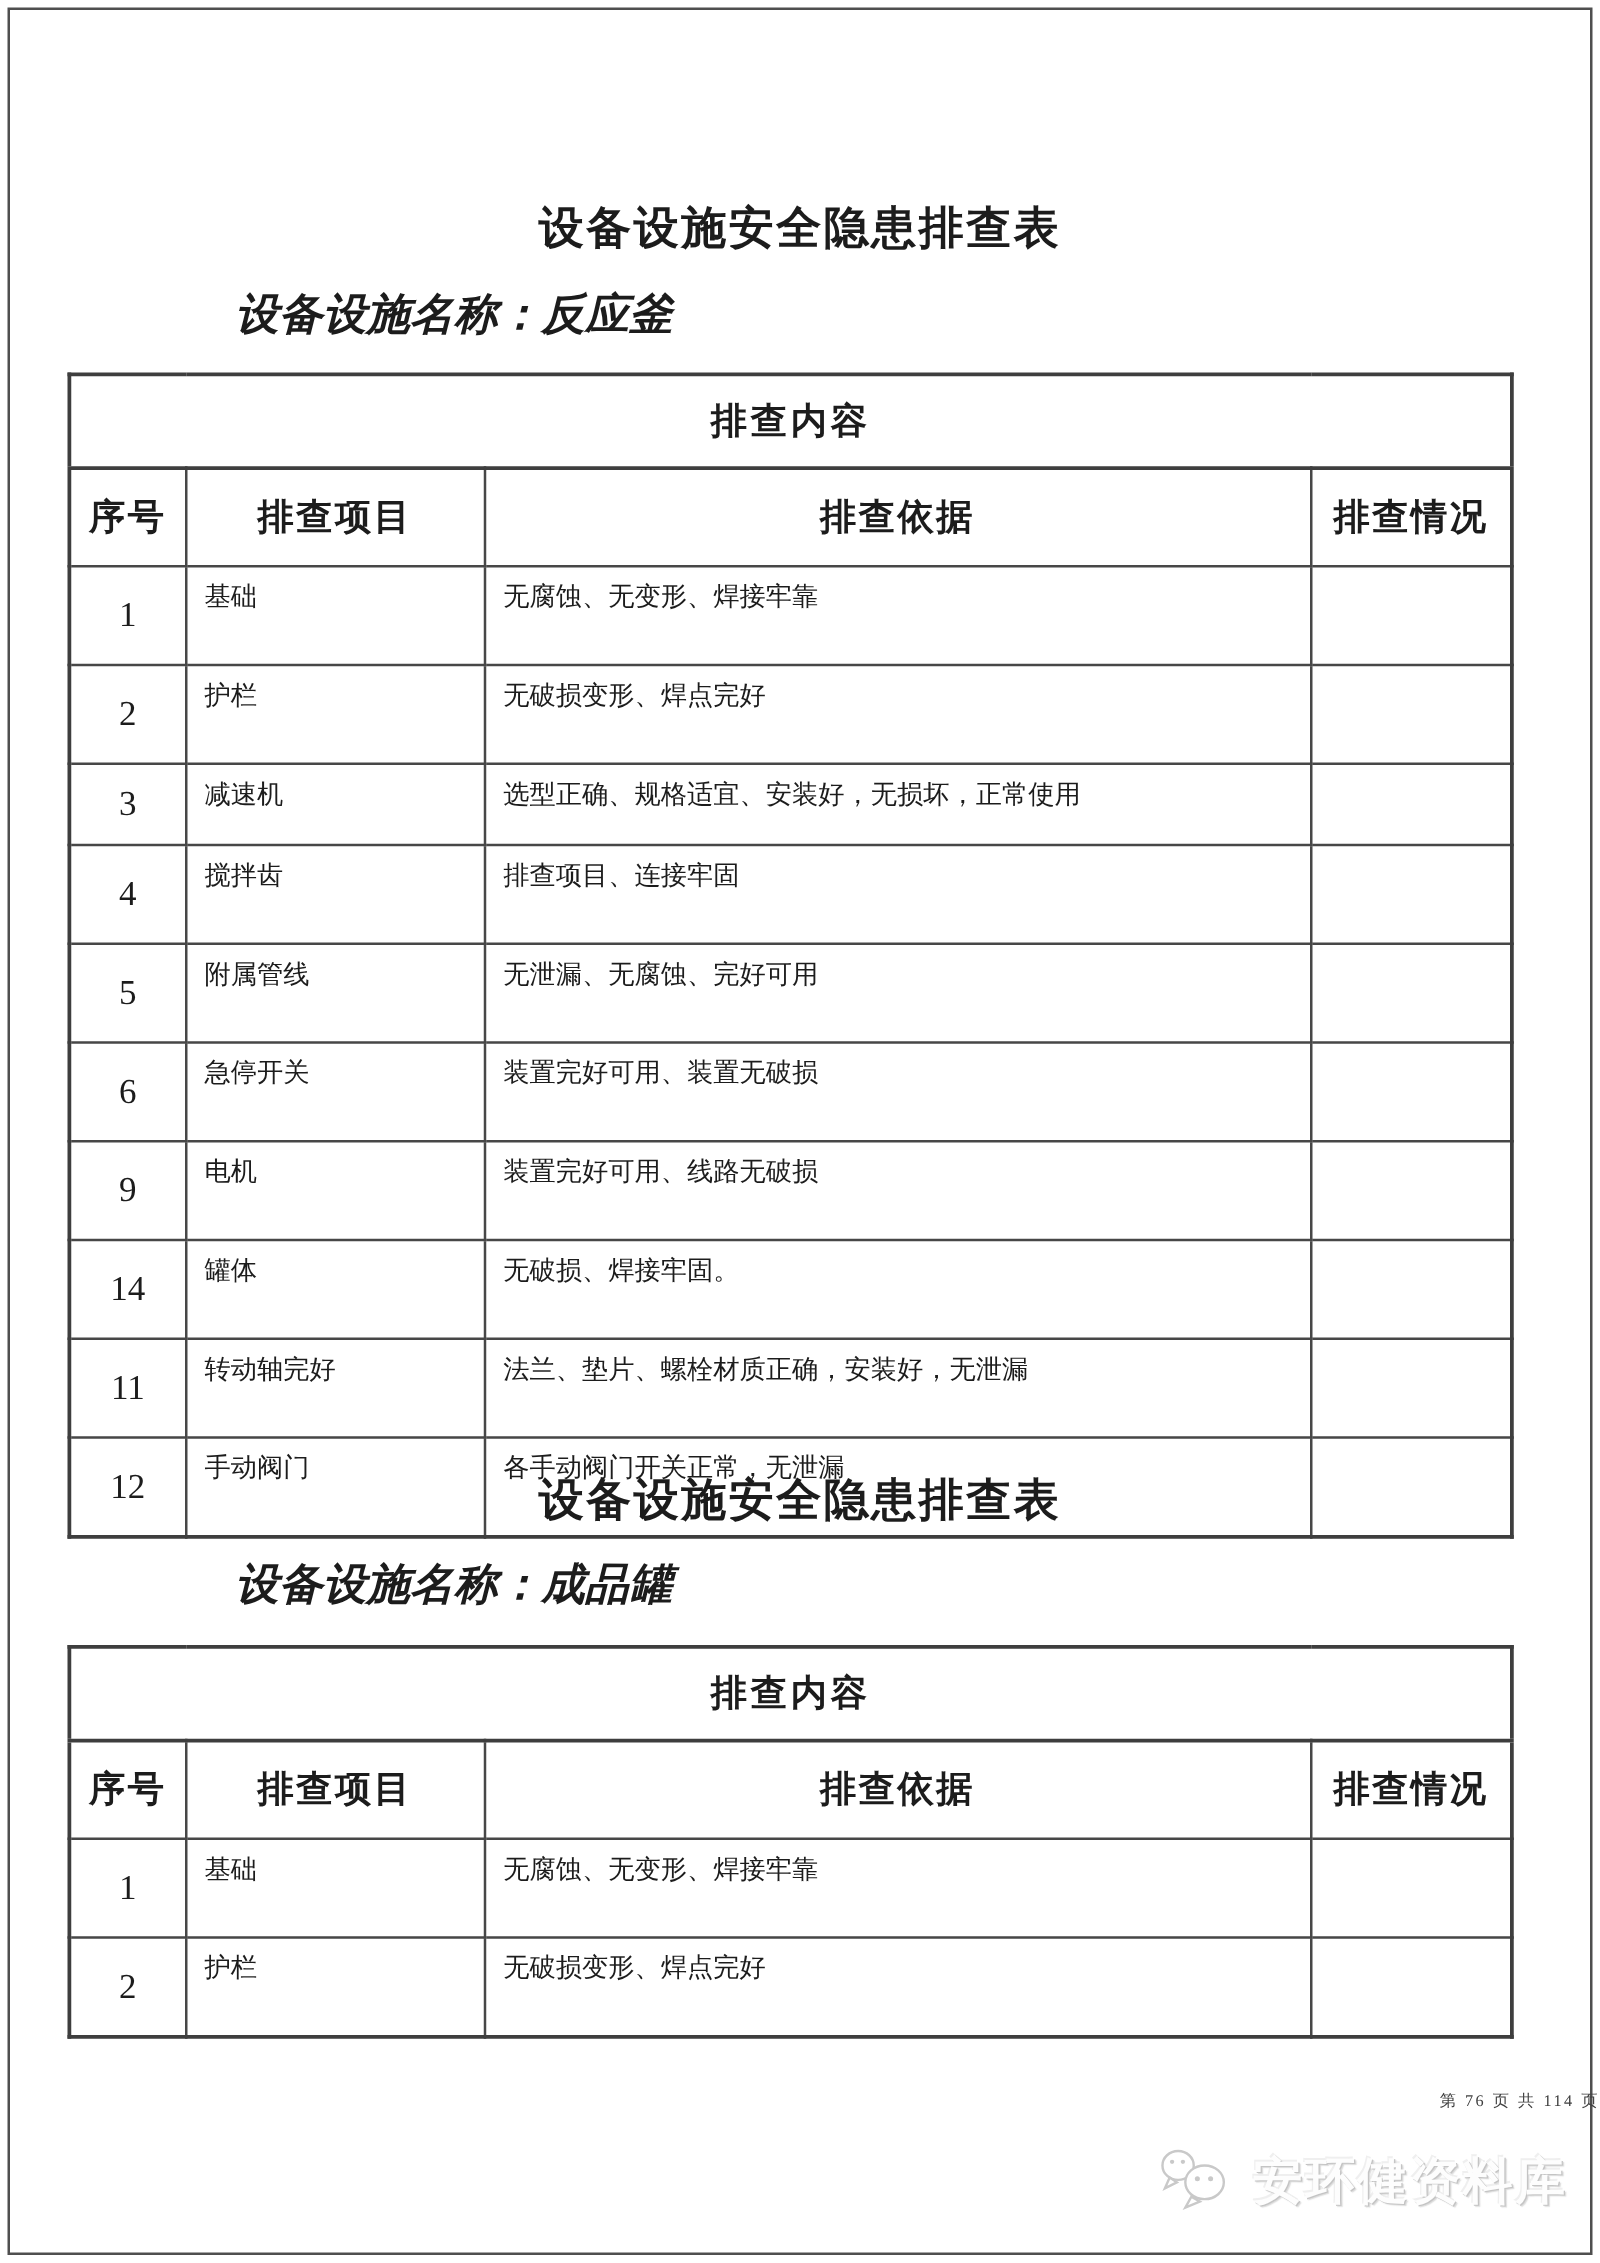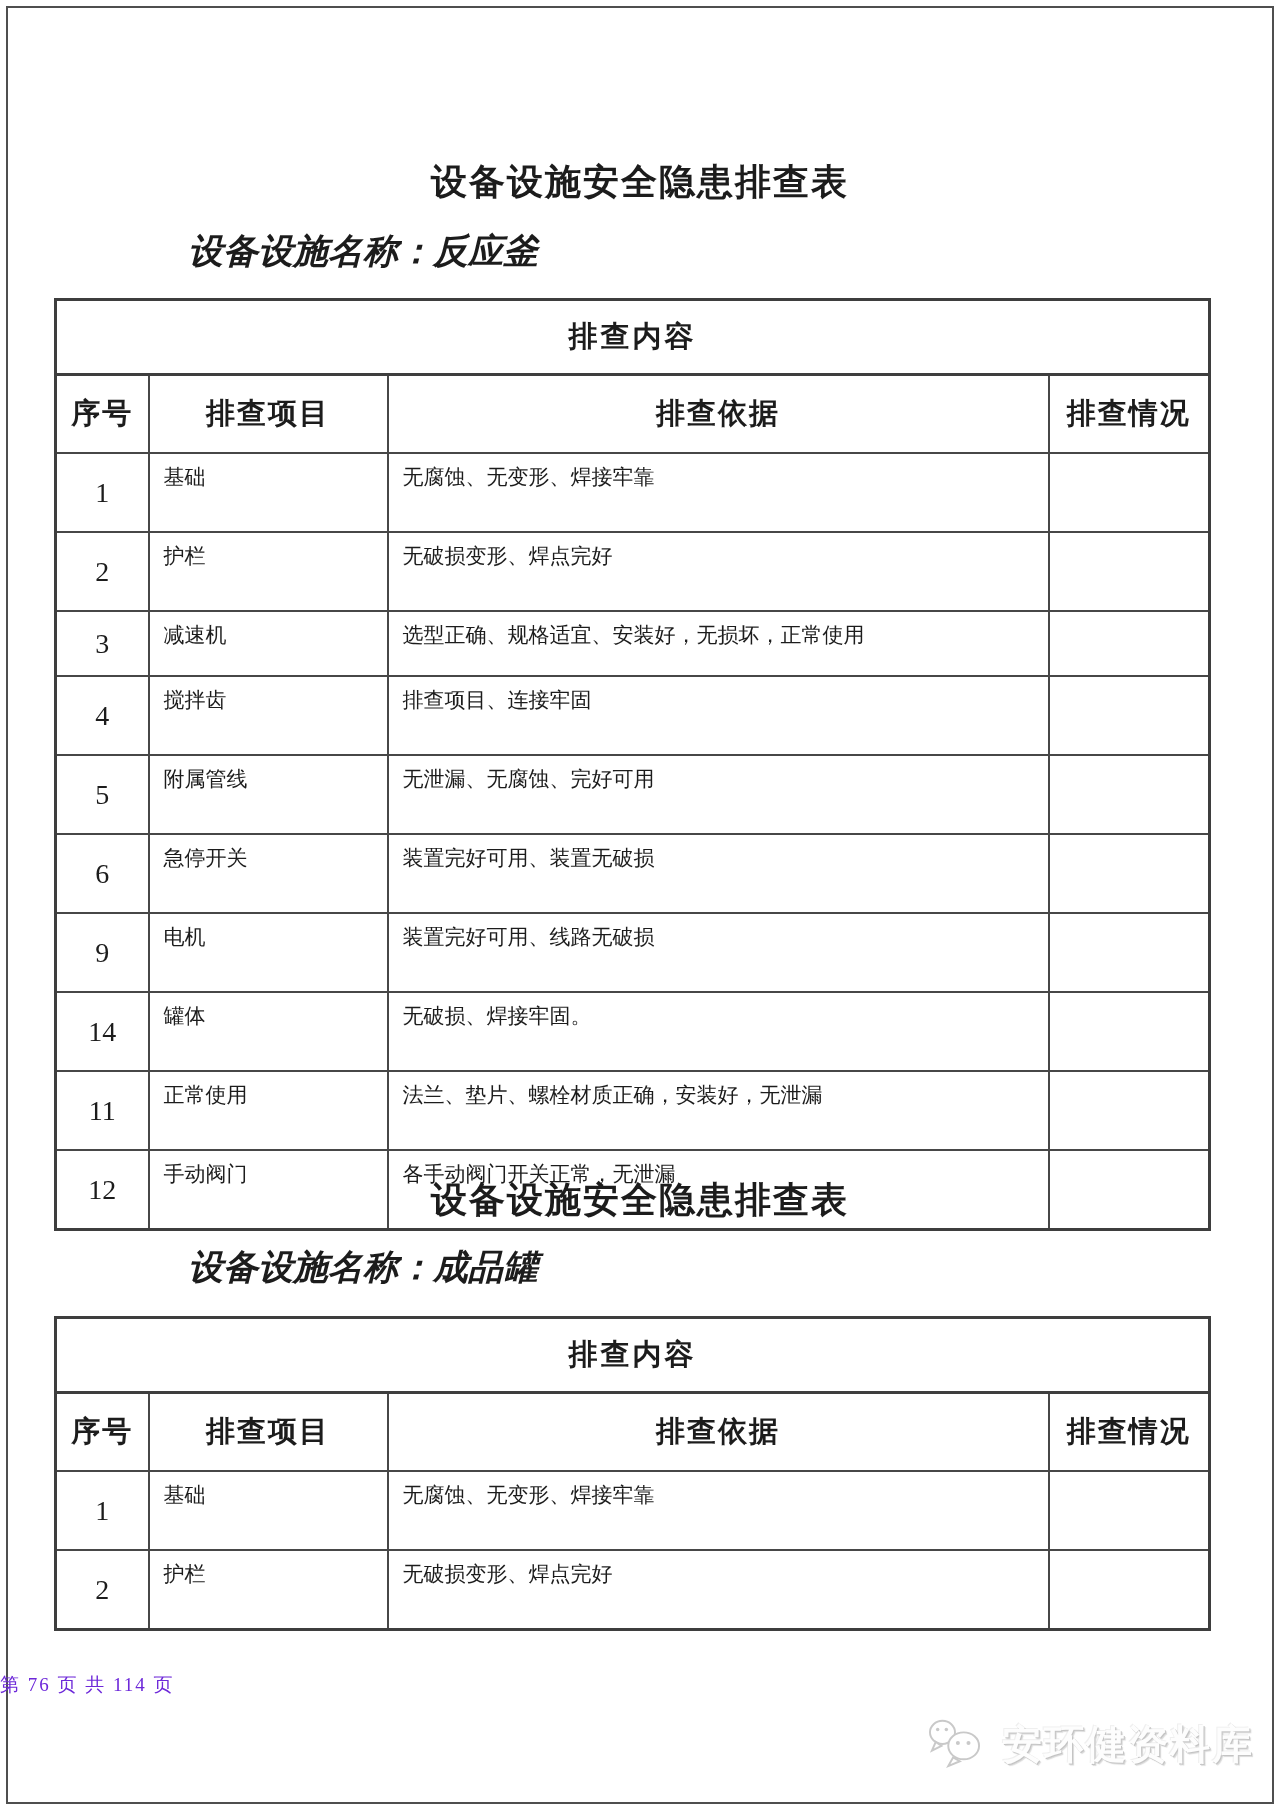--- a/index.html
+++ b/index.html
@@ -52,22 +52,22 @@
   .r-data.r-short td { height:54px; }
   .cell-no {
     text-align:center; vertical-align:middle; font-size:28px;
   }
   .cell-item, .cell-basis {
     vertical-align:top; padding:9px 8px 0 14px; font-size:21px; line-height:1.35;margin-top:43px;
   }
   .cell-status { }
 
   .page-footer {
-    position:absolute; top:1672px; left:0; width:100%; text-align:left;
-    font-size:19px; letter-spacing:2px; color:#6d28d9;
+    position:absolute; top:1672px; left:0; width:100%; text-align:right;
+    font-size:13px; letter-spacing:2px; color:#404040;
   }
 
   .watermark {
     position:absolute; top:1716px; right:26px;
     display:flex; align-items:center; gap:16px;
   }
   .wm-icon { flex:0 0 auto; }
   .wm-text {
     font-size:40px; font-weight:bold; letter-spacing:2px; white-space:nowrap;
     color:#fdfdfd;
@@ -143,21 +143,21 @@
         <td class="cell-status"></td>
       </tr>
       <tr class="r-data">
         <td class="cell-no">14</td>
         <td class="cell-item">罐体</td>
         <td class="cell-basis">无破损、焊接牢固。</td>
         <td class="cell-status"></td>
       </tr>
       <tr class="r-data">
         <td class="cell-no">11</td>
-        <td class="cell-item">正常使用</td>
+        <td class="cell-item">转动轴完好</td>
         <td class="cell-basis">法兰、垫片、螺栓材质正确，安装好，无泄漏</td>
         <td class="cell-status"></td>
       </tr>
       <tr class="r-data">
         <td class="cell-no">12</td>
         <td class="cell-item">手动阀门</td>
         <td class="cell-basis">各手动阀门开关正常，无泄漏</td>
         <td class="cell-status"></td>
       </tr>
     </tbody>

